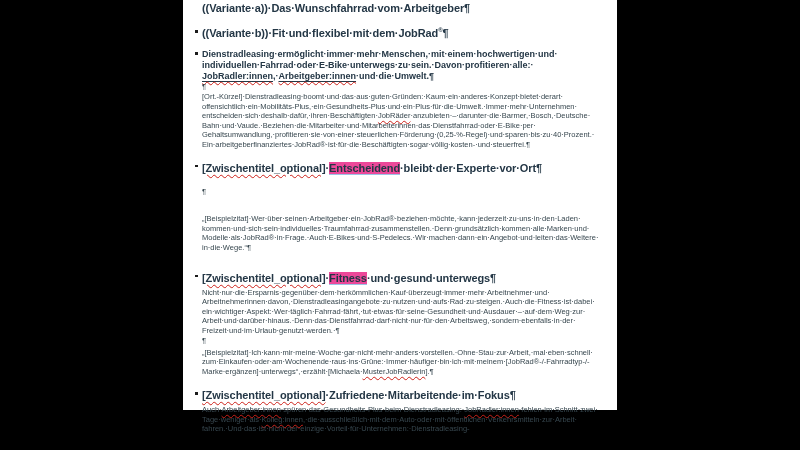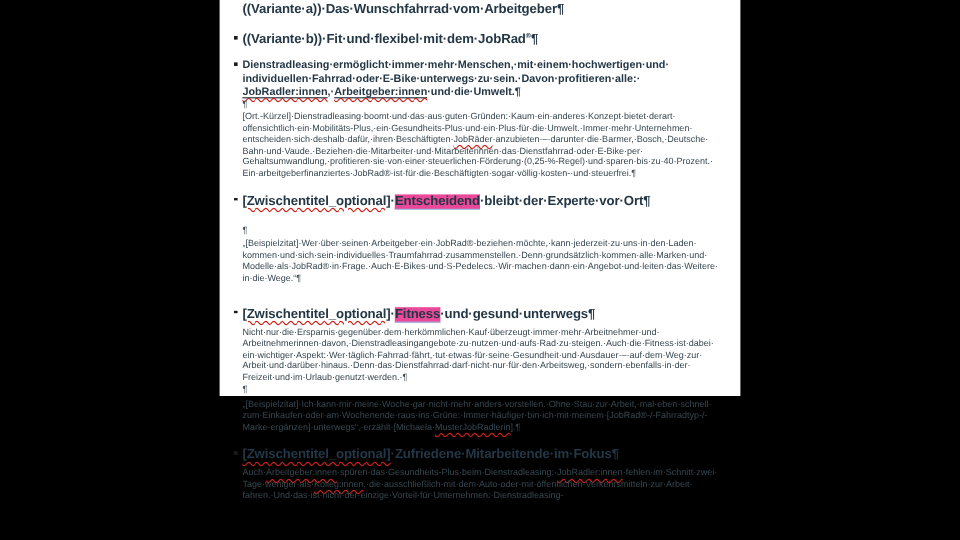--- a/index.html
+++ b/index.html
@@ -5,21 +5,21 @@
   html,body{margin:0;padding:0;}
   body{
     width:800px;height:450px;
     background:#000;
     overflow:hidden;
     position:relative;
     font-family:"Liberation Sans","DejaVu Sans",sans-serif;
   }
   .page{
     position:absolute;left:183px;top:0;
-    width:434px;height:330px;
+    width:434px;height:410px;
     background:#fff;
     box-sizing:border-box;
     padding:2px 18px 0 19px;
     color:#2e3e4a;
   }
   .h{
     position:relative;
     font-size:11px;line-height:13px;
     font-weight:bold;color:#243746;
     margin:0;letter-spacing:-0.1px;
@@ -57,21 +57,21 @@
     text-underline-offset:1.5px;
   }
   .hl{ 
     background:#ec4899;
     border-bottom:1.5px solid #9dc3e6;
   }
   .mt12{margin-top:12px;}
   .mt9{margin-top:9px;}
   .mt1{margin-top:1px;}
   .mt3{margin-top:3px;}
-  .mt2{margin-top:2px;}
+  .mt2{margin-top:18px;}
   .mt19{margin-top:19px;}
   .mt13{margin-top:13px;}
   .empty{line-height:9px;}
 </style>
 </head>
 <body>
 
 <div class="page">
 
   <p class="h"><span>((Variante·​a))·​Das·​Wunschfahrrad·​vom·​Arbeitgeber¶</span></p>

